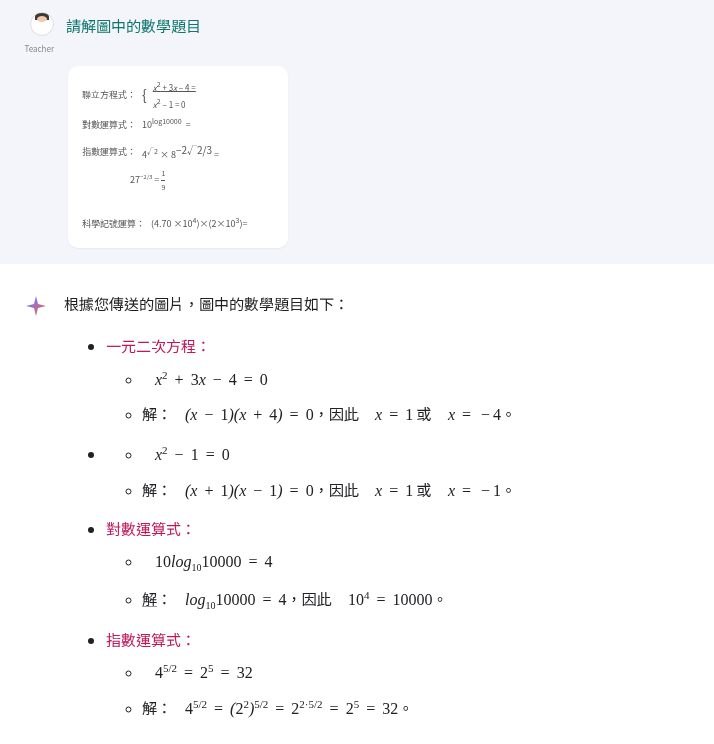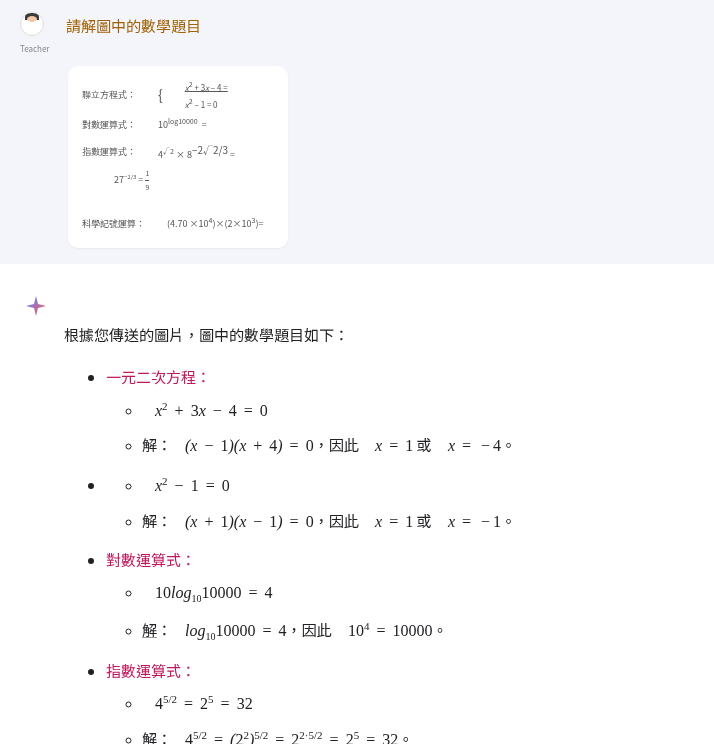--- a/index.html
+++ b/index.html
@@ -9,53 +9,53 @@
       width: 714px;
       color: #202124;
       font-size: 15px;
       line-height: 1.6;
     }
     .user-section {
       background: #f3f5fb;
       padding: 12px 20px 16px 20px;
     }
     .user-row { display: flex; align-items: flex-start; gap: 12px; }
-    .avatar-wrap { text-align: left; width: 34px; }
+    .avatar-wrap { text-align: right; width: 34px; }
     .avatar {
       width: 24px; height: 24px; border-radius: 50%;
       background: #fff; border: 1px solid #ddd;
       display: inline-block; position: relative;
     }
     .avatar::after {
       content: ""; position: absolute; top: 3px; left: 6px;
       width: 10px; height: 6px; border-radius: 50%;
       background: #f2c8a8;
     }
     .avatar::before {
       content: ""; position: absolute; top: 0; left: 4px;
       width: 14px; height: 7px; border-radius: 50% 50% 0 0;
       background: #3a3a3a;
     }
     .avatar-label { font-size: 8px; color: #888; margin-top: 1px; }
-    .user-prompt { font-size: 15px; color: #a16207; padding-top: 2px; }
+    .user-prompt { font-size: 15px; color: #0f766e; padding-top: 2px; }
     .attached-card {
       margin: 10px 0 0 48px;
       background: #fff;
       border-radius: 10px;
       padding: 12px 14px;
       width: 220px;
       font-size: 9px;
       color: #555;
       line-height: 1.9;
       box-shadow: 0 1px 2px rgba(0,0,0,0.05);
     }
-    .attached-card .row { display: flex; align-items: center; gap: 22px; margin-bottom: 4px; }
+    .attached-card .row { display: flex; align-items: center; gap: 6px; margin-bottom: 4px; }
     .attached-card .lbl { white-space: nowrap; }
     .attached-card sup { font-size: 7px; }
-    .attached-card .indent { margin-left: 32px; }
+    .attached-card .indent { margin-left: 48px; }
     .response-section { padding: 28px 24px 10px 24px; }
     .response-row { display: flex; align-items: flex-start; gap: 16px; }
     .sparkle {
       width: 24px; height: 24px; flex-shrink: 0;
       margin-top: 2px;
     }
     .intro { font-size: 15px; color: #1f1f1f; margin-bottom: 18px; }
     .content { margin-left: 42px; }
     ul.main { list-style: disc; padding-left: 40px; }
     ul.main > li { margin-bottom: 14px; }
@@ -114,21 +114,21 @@
       <defs>
         <linearGradient id="g1" x1="0" y1="0" x2="1" y2="1">
           <stop offset="0%" stop-color="#4285F4"></stop>
           <stop offset="40%" stop-color="#9B72CB"></stop>
           <stop offset="75%" stop-color="#D96570"></stop>
           <stop offset="100%" stop-color="#F2A35E"></stop>
         </linearGradient>
       </defs>
       <path fill="url(#g1)" d="M12 2 L14 10 L22 12 L14 14 L12 22 L10 14 L2 12 L10 10 Z"></path>
     </svg>
-    <div style="flex:1;margin-top:31px;">
+    <div style="flex:1;">
       <div class="intro">根據您傳送的圖片，圖中的數學題目如下：</div>
     </div>
   </div>
 
   <div class="content">
     <ul class="main">
 
       <li>
         <div class="heading">一元二次方程：</div>
         <ul class="sub">

